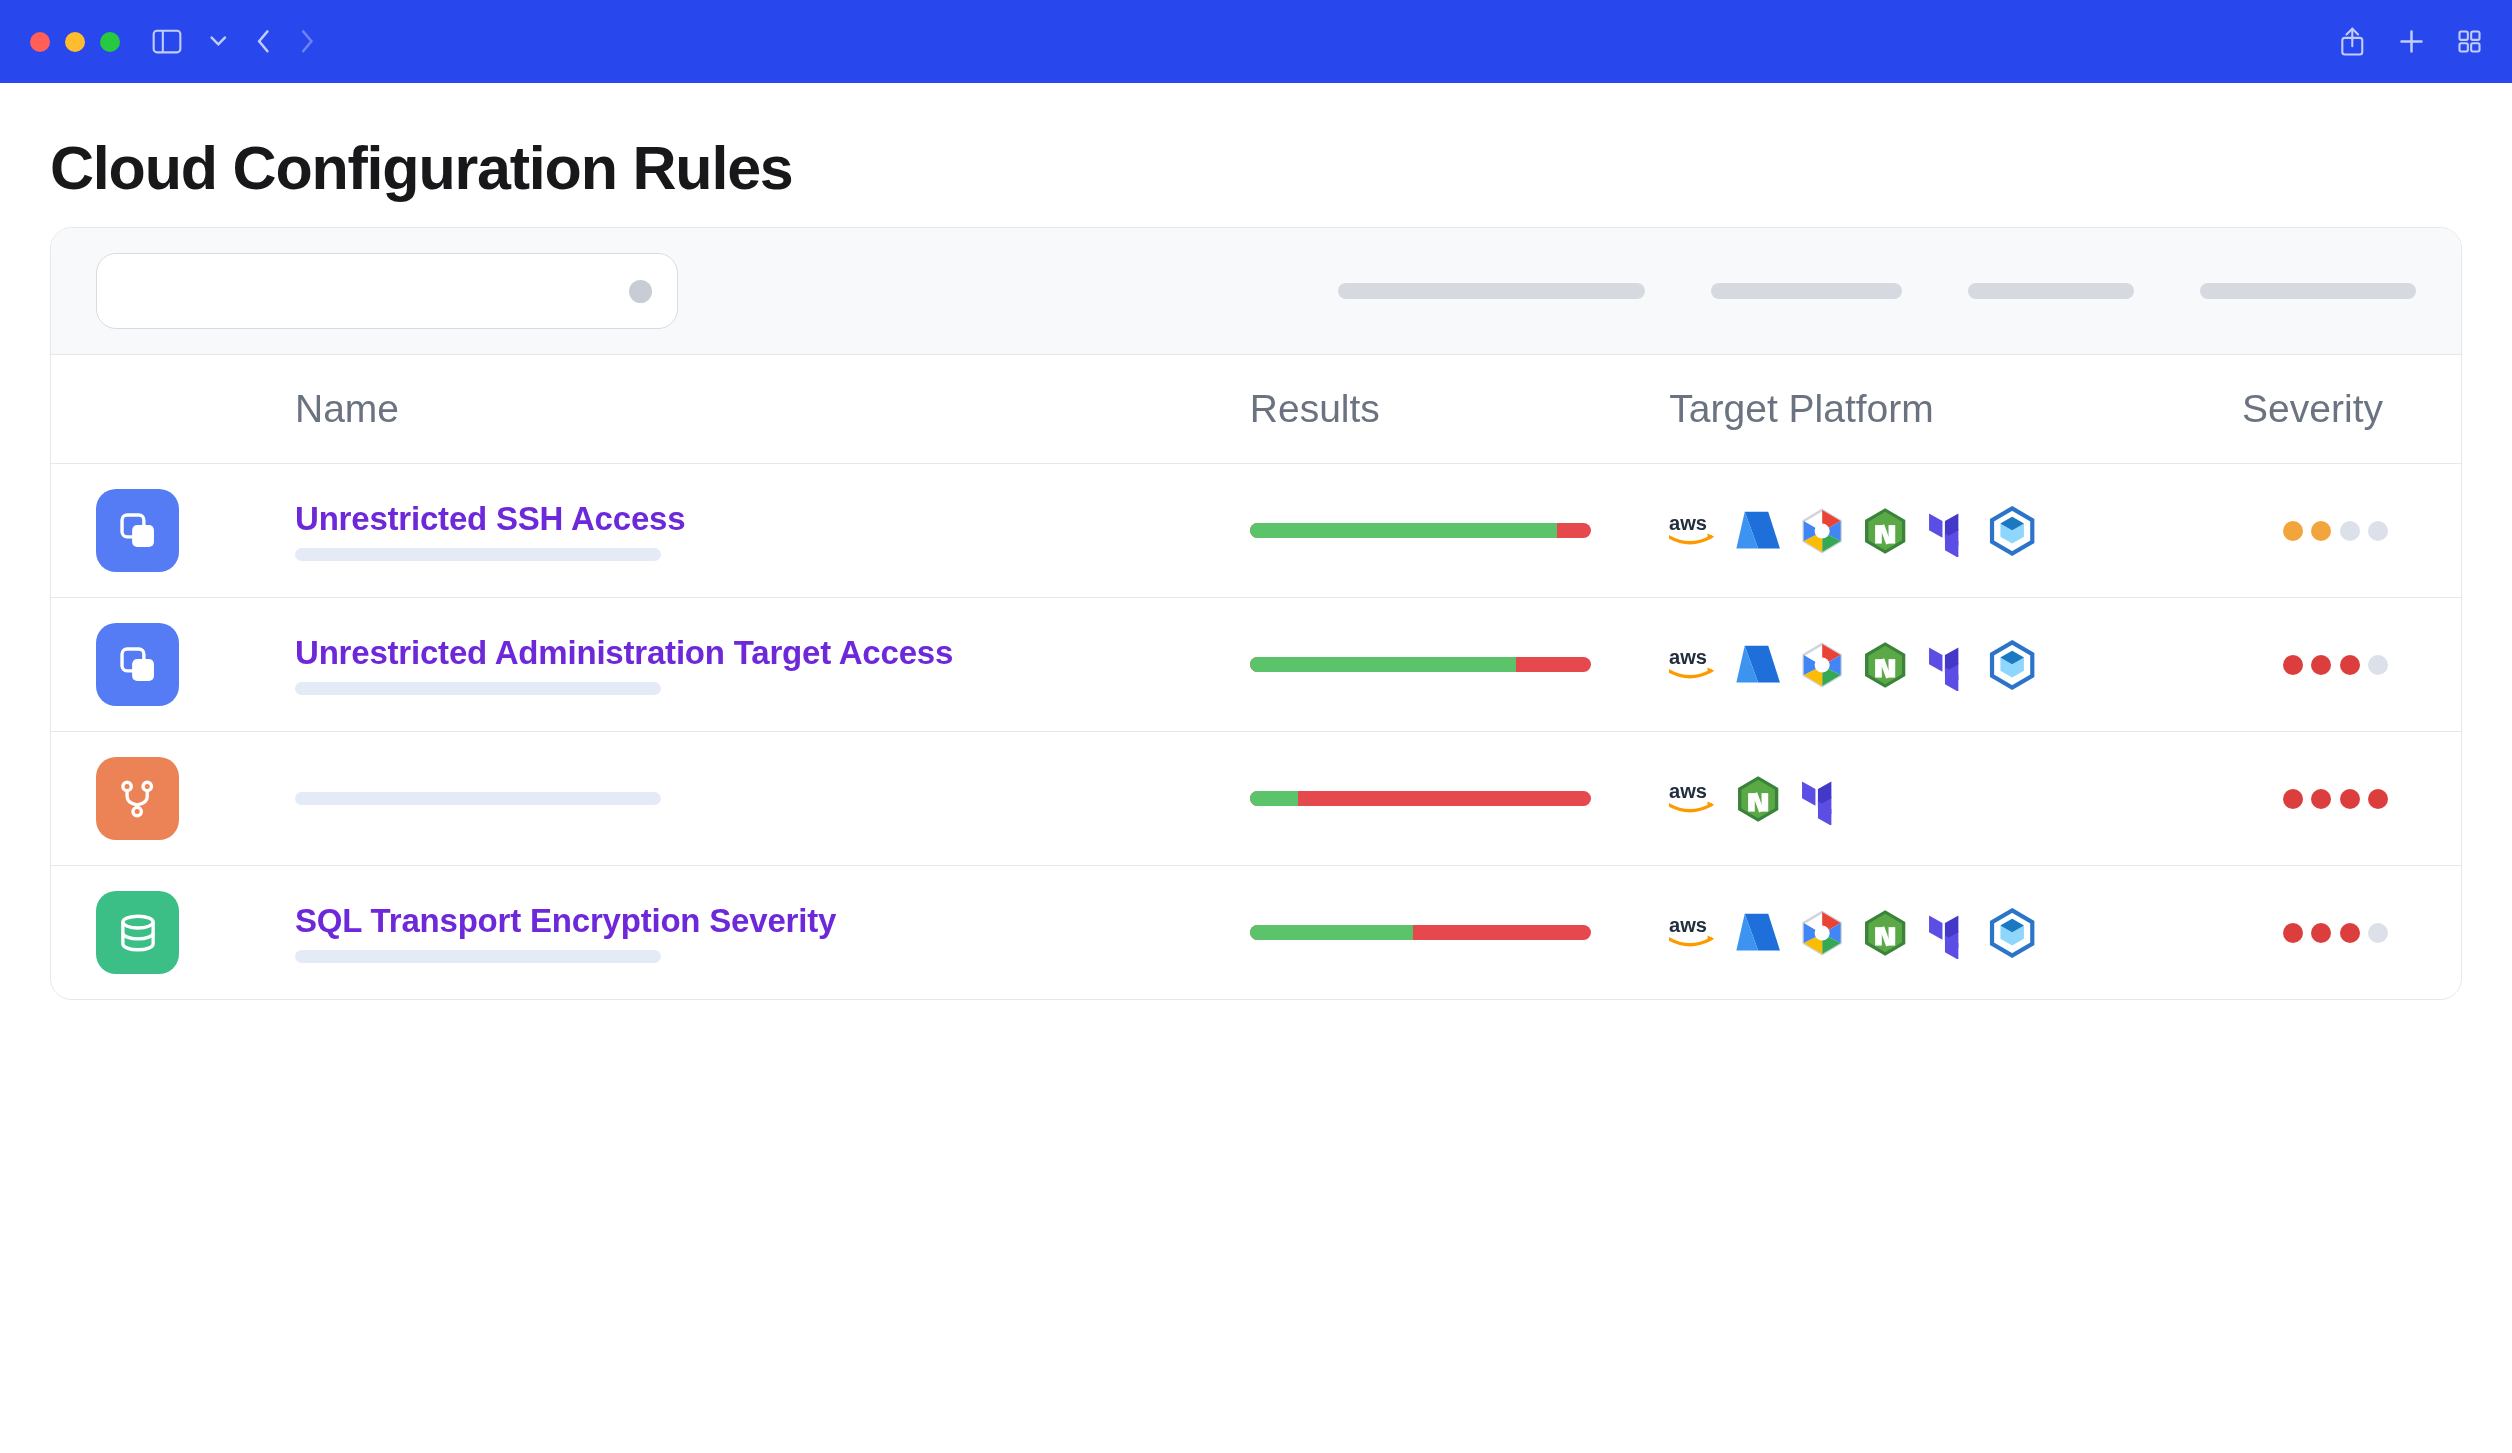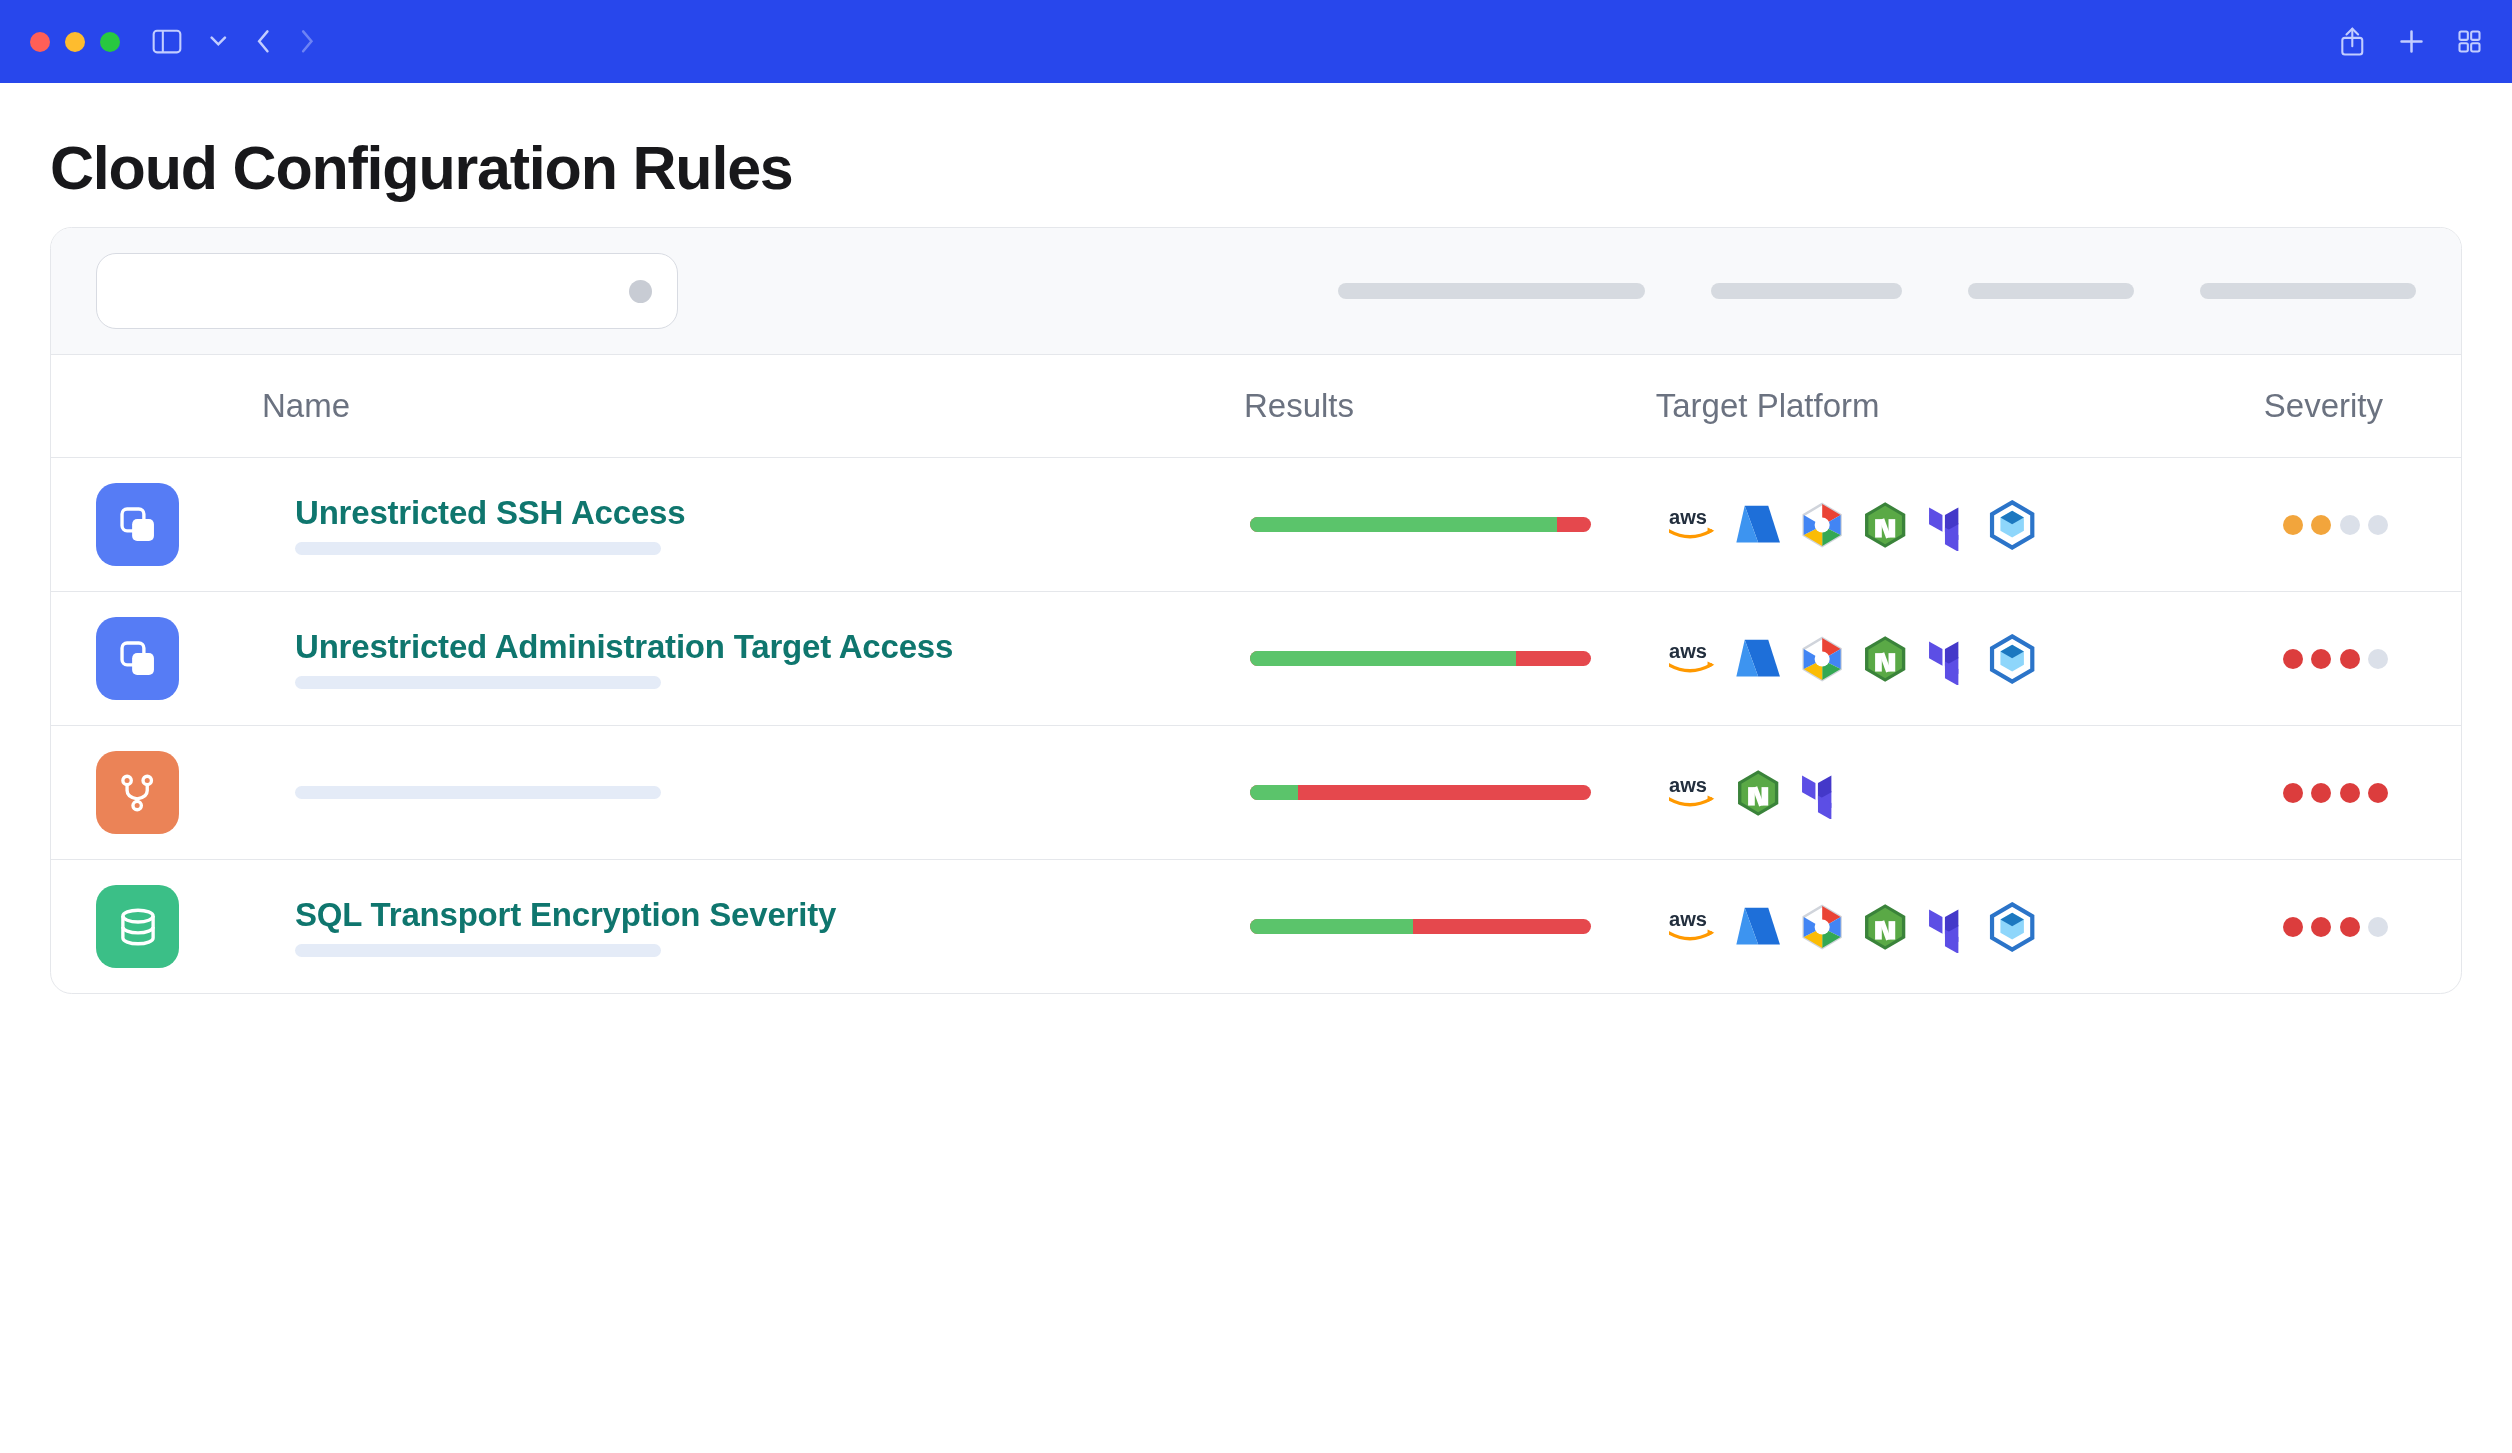--- a/index.html
+++ b/index.html
@@ -58,25 +58,26 @@
     padding: 0 25px;
   }
   .search-pill .dot { width: 23px; height: 23px; border-radius: 50%; background: #c8ccd4; }
   .filter-skel { flex:1; display:flex; gap:66px; justify-content:flex-end; align-items:center; padding-left:133px;}
   .skel { height: 16.6px; border-radius: 8.3px; background: #d6dae0; }
   
   .thead {
     display: grid;
     grid-template-columns: 166px 1.55fr 0.65fr 0.85fr 0.35fr;
     padding: 32px 45px 32px 45px;
-    font-size: 33px;
+    font-size: 39px;
     font-weight: 500;
     color: #6b7280;
     border-bottom: 1.7px solid #e5e7eb;
     align-items: center;
+    column-gap: 33px;
   }
   .thead > :nth-child(1){ grid-column:1; }
   .thead .col-name { grid-column: 2; }
   .thead .col-results { grid-column: 3; }
   .thead .col-target { grid-column: 4; }
   .thead .col-sev { grid-column: 5; text-align:right; padding-right: 33px; }
   
   .row {
     display: grid;
     grid-template-columns: 166px 1.55fr 0.65fr 0.85fr 0.35fr;
@@ -91,21 +92,21 @@
     width: 83px; height:83px; border-radius: 20px;
     display:flex; align-items:center; justify-content:center;
     color:#fff;
   }
   .rule-icon svg { width:42px; height:42px; }
   .ic-blue { background:#567cf5; }
   .ic-orange { background:#eb8357; }
   .ic-green { background:#3bbf87; }
   
   .cell-name { grid-column:2; }
-  .rule-name { font-size:33px; font-weight:600; letter-spacing:-0.2px; color:#0f766e; margin-bottom:10px;}
+  .rule-name { font-size:33px; font-weight:600; letter-spacing:-0.2px; color:#6d28d9; margin-bottom:10px;}
   .name-skel { height:13.3px; width:366px; background:#e4ebf7; border-radius:6.6px;}
   
   .cell-results { grid-column:3; }
   .result-bar { height:15px; width: 341px; background:#e5484d; border-radius:7.5px; overflow:hidden; display:flex; }
   .result-bar .ok { background:#5bc46b; height:100%; }
   
   .cell-targets { grid-column:4; display:flex; align-items:center; gap:11.6px; }
   .plat { width:52px; height:52px; display:flex; align-items:center; justify-content:center;}
   .plat svg { width:52px; height:52px; }
   

